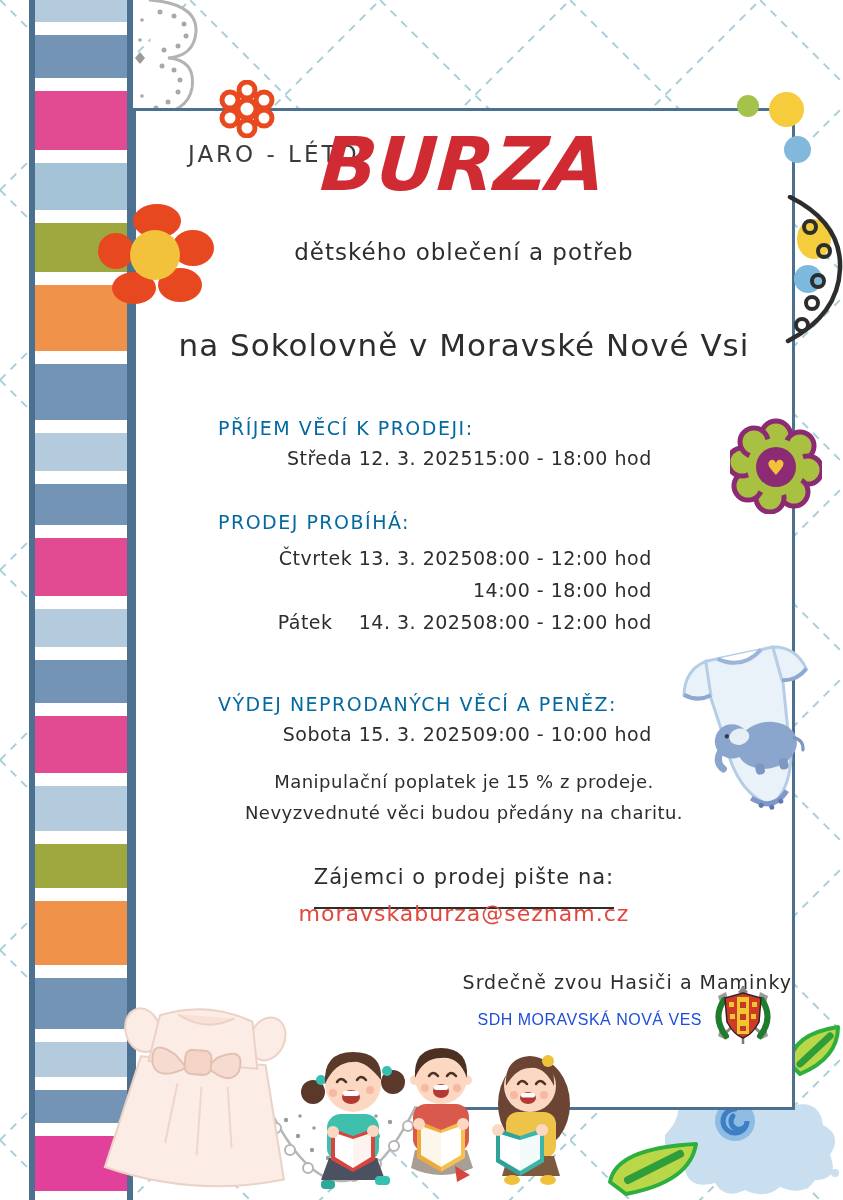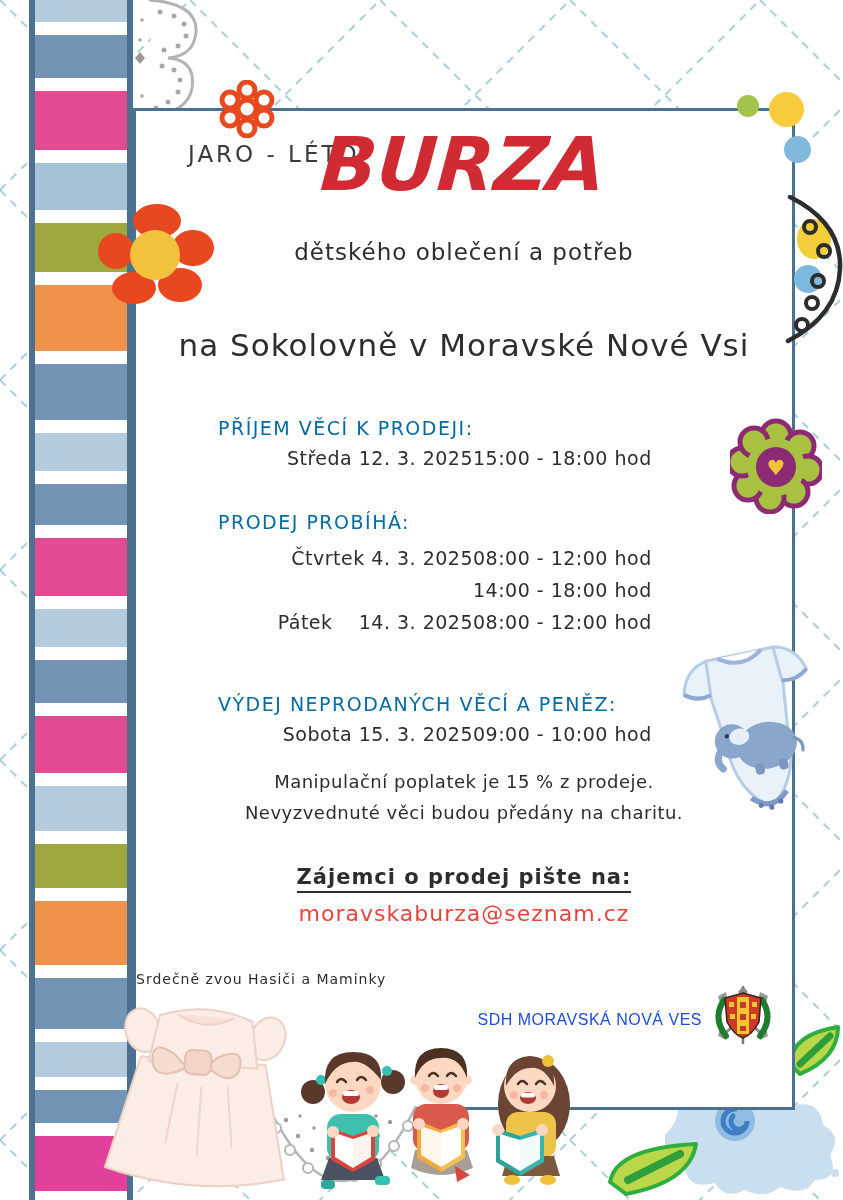--- a/index.html
+++ b/index.html
@@ -17,23 +17,23 @@
          transform:skewX(-4deg);line-height:1;}
   .subtitle{left:0;top:128px;width:100%;text-align:center;font-size:23px;letter-spacing:1px;}
   .dateline{left:0;top:176px;width:100%;text-align:center;font-size:26px;letter-spacing:1px;}
   .dateline .red{color:#e0241f;}
   .venue{left:0;top:216px;width:100%;text-align:center;font-size:31px;letter-spacing:1px;}
   .sec-head{left:82px;color:#0369a1;font-size:19px;letter-spacing:1.5px;}
   .row{left:82px;display:flex;font-size:19px;letter-spacing:0.5px;text-align:right;}
   .day{width:255px;white-space:pre;}
   .note{left:0;width:100%;text-align:center;font-size:18px;letter-spacing:0.5px;}
   .contact{left:0;top:754px;width:100%;text-align:center;font-size:21px;letter-spacing:1px;}
-  .contact span{border-bottom:2px solid #2e2d2b;padding-bottom:2px;font-weight:bold;}
+  .contact span{border-bottom:2px solid #2e2d2b;padding-bottom:18px;}
   .email{left:0;top:790px;width:100%;text-align:center;font-size:22px;color:#e2473e;letter-spacing:1px;}
-  .closing{left:0;top:860px;width:100%;text-align:left;font-size:14px;letter-spacing:1px;}
+  .closing{left:0;top:860px;width:100%;text-align:right;font-size:19px;letter-spacing:1px;}
   .organizer{right:90px;top:900px;font-family:"Liberation Sans",sans-serif;font-size:16px;
              letter-spacing:0.5px;color:#1d4ed8;}
   .deco{position:absolute;z-index:4;}
   .deco5{position:absolute;z-index:5;}
   .deco6{position:absolute;z-index:6;}
   .deco1{position:absolute;z-index:1;}
   .circle{position:absolute;border-radius:50%;z-index:4;}
 </style>
 </head>
 <body>
@@ -97,21 +97,21 @@
     <div class="abs venue">na Sokolovně v Moravské Nové Vsi</div>
 
     <div class="abs sec-head" style="top:306px">PŘÍJEM VĚCÍ K PRODEJI:</div>
     <div class="abs row" style="top:336px">
       <span class="day">Středa 12. 3. 2025</span>
       <span class="time">15:00 - 18:00 hod</span>
     </div>
 
     <div class="abs sec-head" style="top:400px">PRODEJ PROBÍHÁ:</div>
     <div class="abs row" style="top:436px">
-      <span class="day">Čtvrtek 4. 3. 2025</span>
+      <span class="day">Čtvrtek 13. 3. 2025</span>
       <span class="time">08:00 - 12:00 hod</span>
     </div>
     <div class="abs row" style="top:468px">
       <span class="day"></span>
       <span class="time"> 14:00 - 18:00 hod</span>
     </div>
     <div class="abs row" style="top:500px">
       <span class="day">Pátek    14. 3. 2025</span>
       <span class="time">08:00 - 12:00 hod</span>
     </div>

